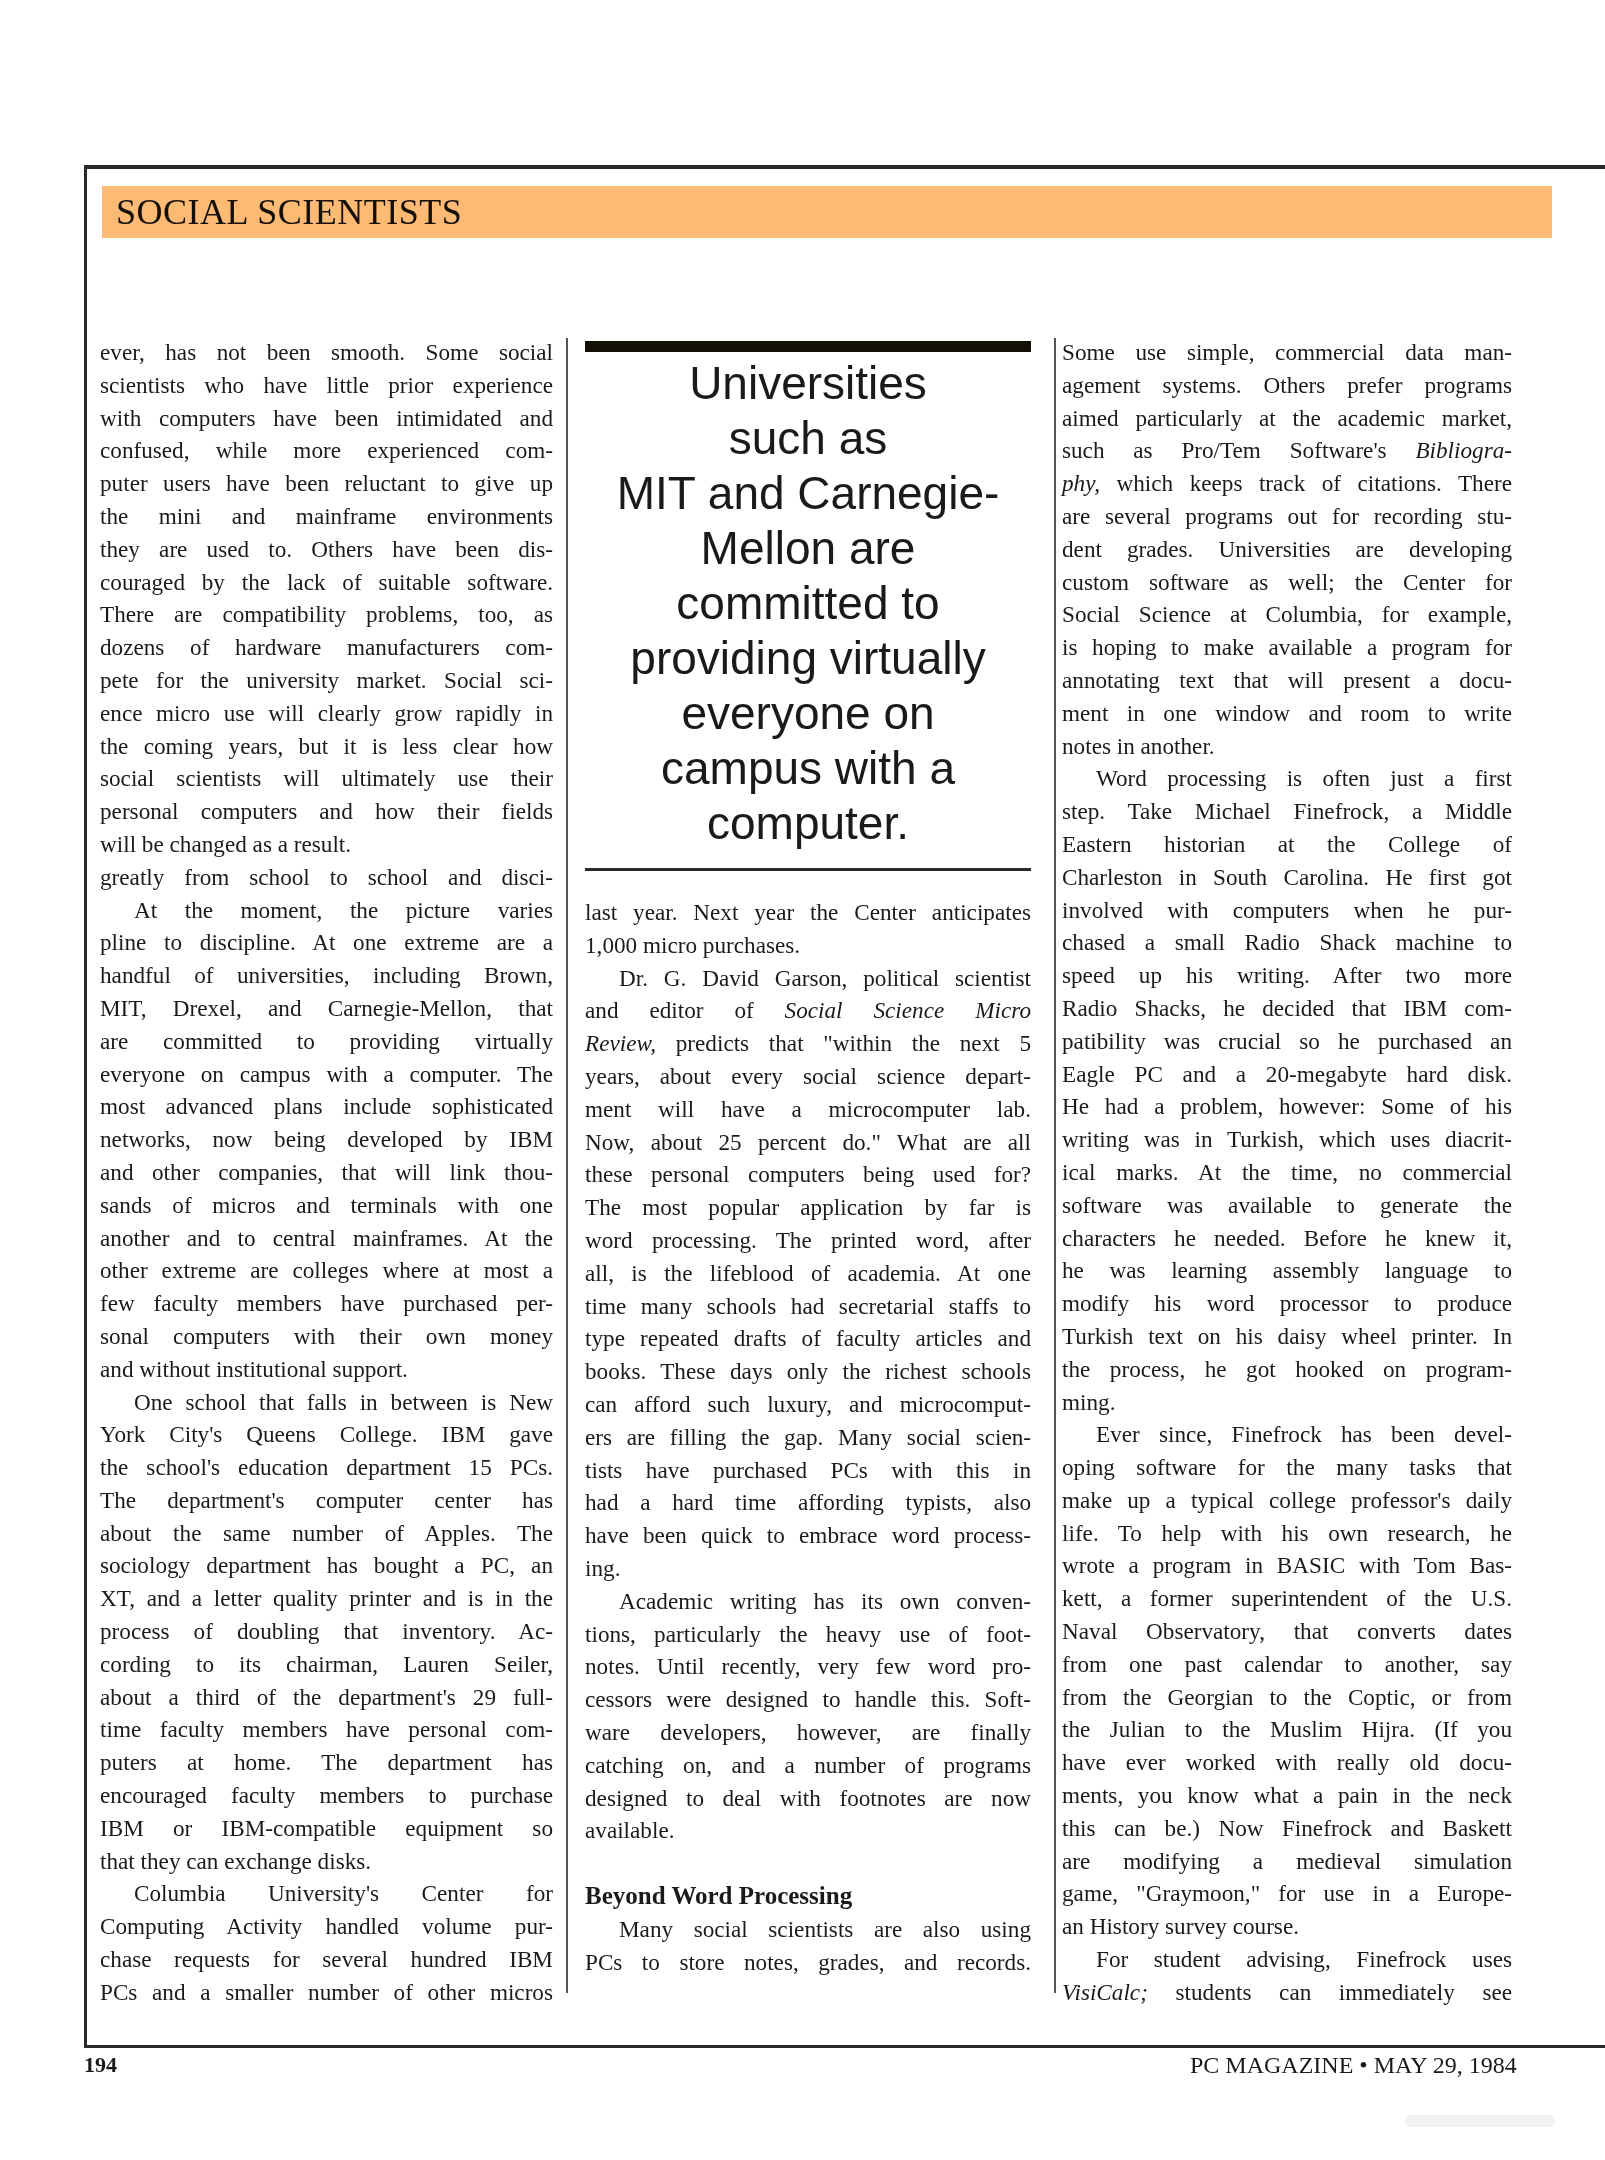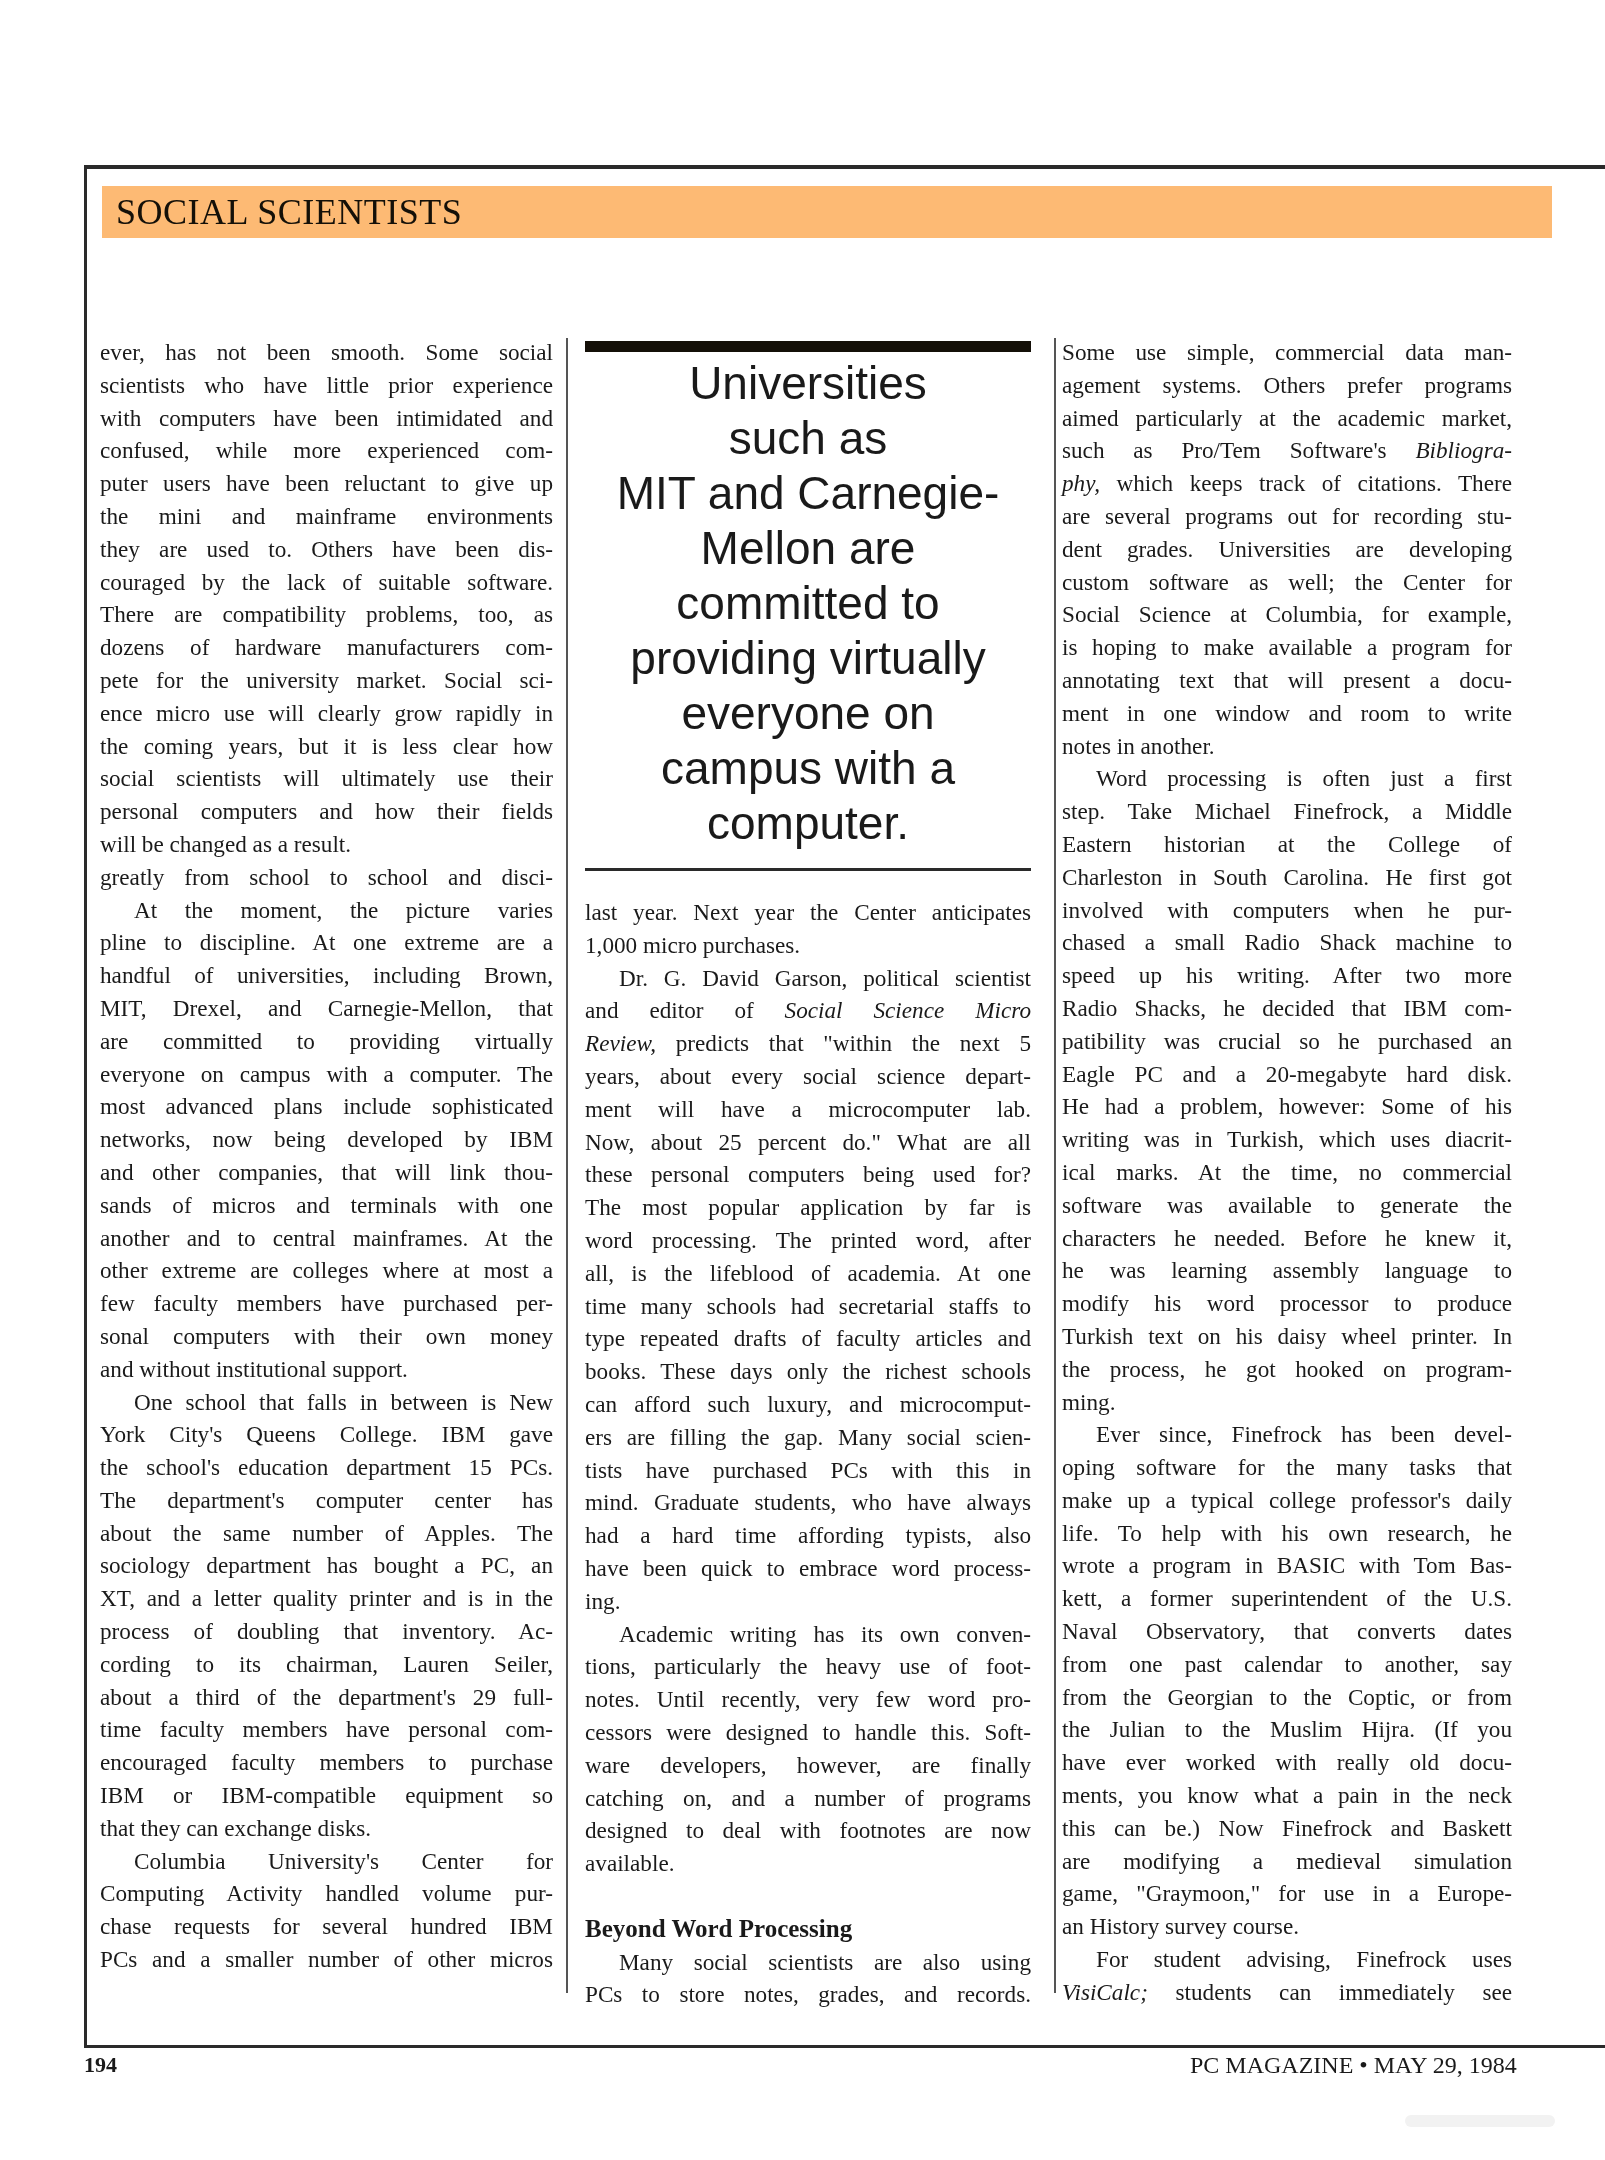--- a/index.html
+++ b/index.html
@@ -81,20 +81,21 @@
       <div class="ln">York City's Queens College. IBM gave</div>
       <div class="ln">the school's education department 15 PCs.</div>
       <div class="ln">The department's computer center has</div>
       <div class="ln">about the same number of Apples. The</div>
       <div class="ln">sociology department has bought a PC, an</div>
       <div class="ln">XT, and a letter quality printer and is in the</div>
       <div class="ln">process of doubling that inventory. Ac-</div>
       <div class="ln">cording to its chairman, Lauren Seiler,</div>
       <div class="ln">about a third of the department's 29 full-</div>
       <div class="ln">time faculty members have personal com-</div>
+      <div class="ln">puters at home. The department has</div>
       <div class="ln">encouraged faculty members to purchase</div>
       <div class="ln">IBM or IBM-compatible equipment so</div>
       <div class="ln last">that they can exchange disks.</div>
       <div class="ln ind">Columbia University's Center for</div>
       <div class="ln">Computing Activity handled volume pur-</div>
       <div class="ln">chase requests for several hundred IBM</div>
       <div class="ln">PCs and a smaller number of other micros</div>
     </div>
 
   <div class="vdiv vdiv1"></div>
@@ -125,21 +126,20 @@
       <div class="ln">these personal computers being used for?</div>
       <div class="ln">The most popular application by far is</div>
       <div class="ln">word processing. The printed word, after</div>
       <div class="ln">all, is the lifeblood of academia. At one</div>
       <div class="ln">time many schools had secretarial staffs to</div>
       <div class="ln">type repeated drafts of faculty articles and</div>
       <div class="ln">books. These days only the richest schools</div>
       <div class="ln">can afford such luxury, and microcomput-</div>
       <div class="ln">ers are filling the gap. Many social scien-</div>
       <div class="ln">tists have purchased PCs with this in</div>
-      <div class="ln">mind. Graduate students, who have always</div>
       <div class="ln">had a hard time affording typists, also</div>
       <div class="ln">have been quick to embrace word process-</div>
       <div class="ln last">ing.</div>
       <div class="ln ind">Academic writing has its own conven-</div>
       <div class="ln">tions, particularly the heavy use of foot-</div>
       <div class="ln">notes. Until recently, very few word pro-</div>
       <div class="ln">cessors were designed to handle this. Soft-</div>
       <div class="ln">ware developers, however, are finally</div>
       <div class="ln">catching on, and a number of programs</div>
       <div class="ln">designed to deal with footnotes are now</div>

